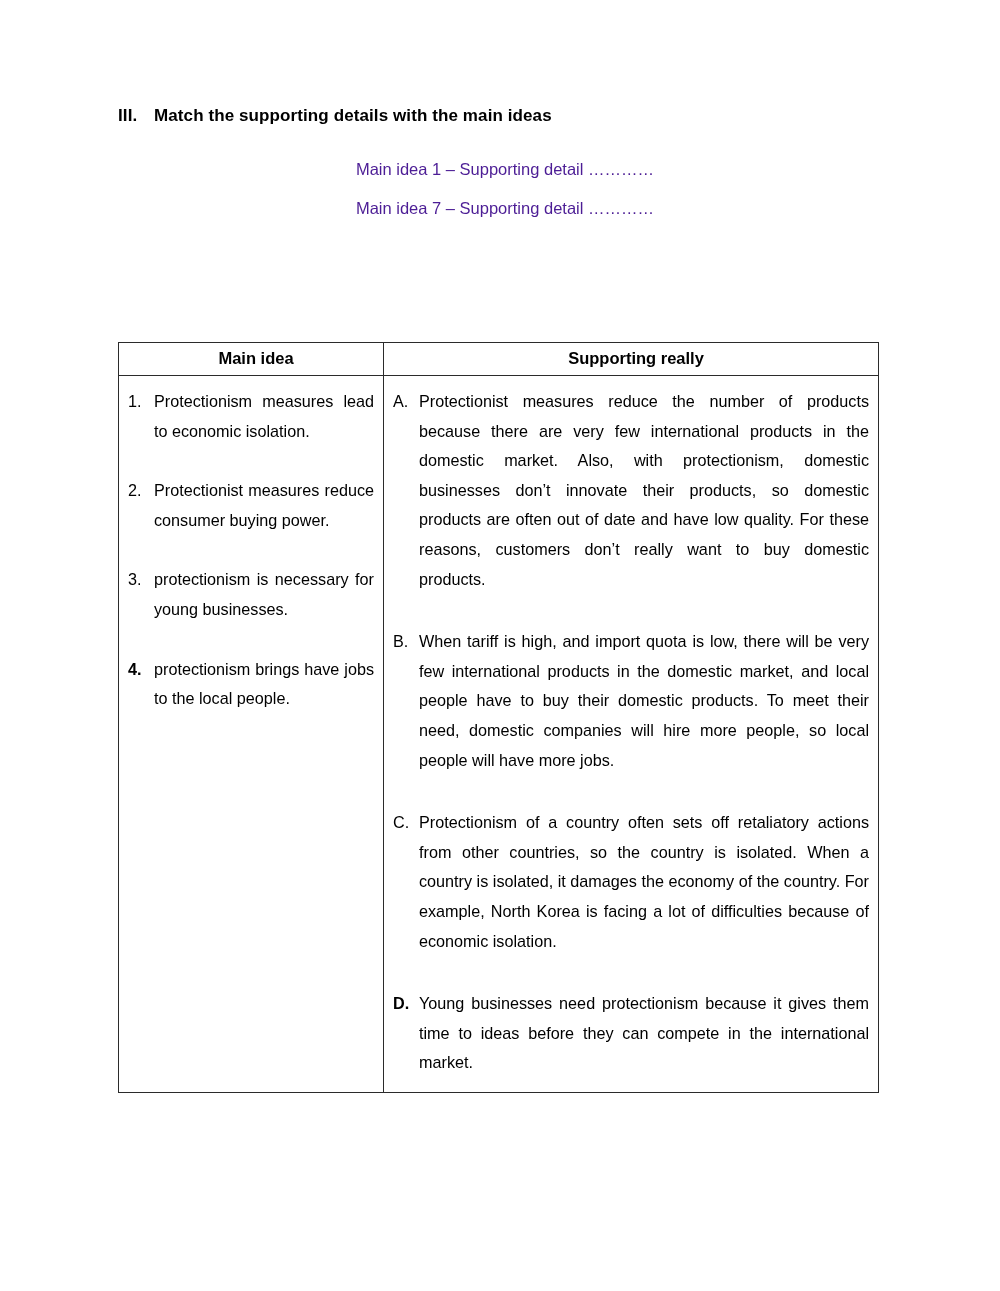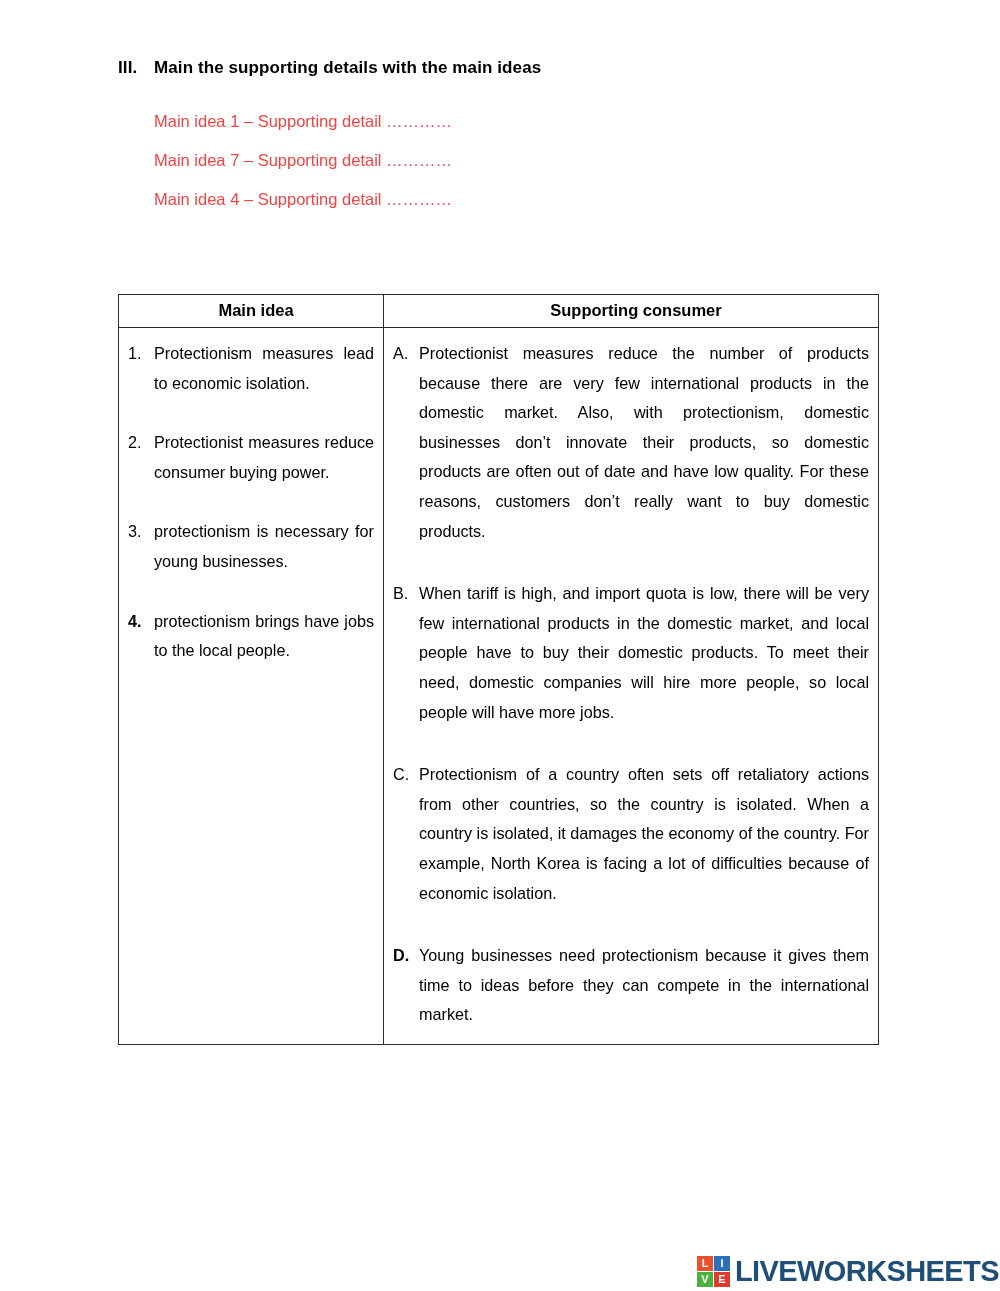--- a/index.html
+++ b/index.html
@@ -12,20 +12,21 @@
     height: 1291px;
     position: relative;
     font-family: "Liberation Sans", sans-serif;
     color: #000000;
     overflow: hidden;
   }
 
   .page {
     position: absolute;
     inset: 0;
+    margin-top: 48px;
   }
 
   
   .section-heading {
     position: absolute;
     left: 118px;
     top: 58px;
     display: flex;
     align-items: baseline;
     font-size: 17px;
@@ -41,21 +42,22 @@
   .match-lines {
     position: absolute;
     left: 154px;
     top: 102px;
     width: 500px;
   }
   .match-line {
     font-size: 16.5px;
     line-height: 39px;
     white-space: pre;
-    color: #ef4444;
+    color: #4c1d95;
+    text-align: right;
   }
 
   
   .match-table {
     position: absolute;
     left: 118px;
     top: 294px;
     width: 760px;
     border-collapse: collapse;
     table-layout: fixed;
@@ -142,38 +144,37 @@
     text-align: center;
   }
 </style>
 </head>
 <body>
 
 <div class="page">
 
   <div class="section-heading">
     <span class="numeral">III.</span>
-    <span>Main the supporting details with the main ideas</span>
+    <span>Match the supporting details with the main ideas</span>
   </div>
 
   <div class="match-lines">
     <div class="match-line">Main idea 1 – Supporting detail …………</div>
     <div class="match-line">Main idea 7 – Supporting detail …………</div>
-    <div class="match-line">Main idea 4 – Supporting detail …………</div>
   </div>
 
   <table class="match-table">
     <colgroup>
       <col class="col-left">
       <col class="col-right">
     </colgroup>
     <thead>
       <tr>
         <th>Main idea</th>
-        <th>Supporting consumer</th>
+        <th>Supporting really</th>
       </tr>
     </thead>
     <tbody>
       <tr>
         <td>
           <div class="cell-inner left-list">
 
             <div class="item">
               <span class="marker">1.</span>
               <span class="body">Protectionism measures lead to economic isolation.</span>

